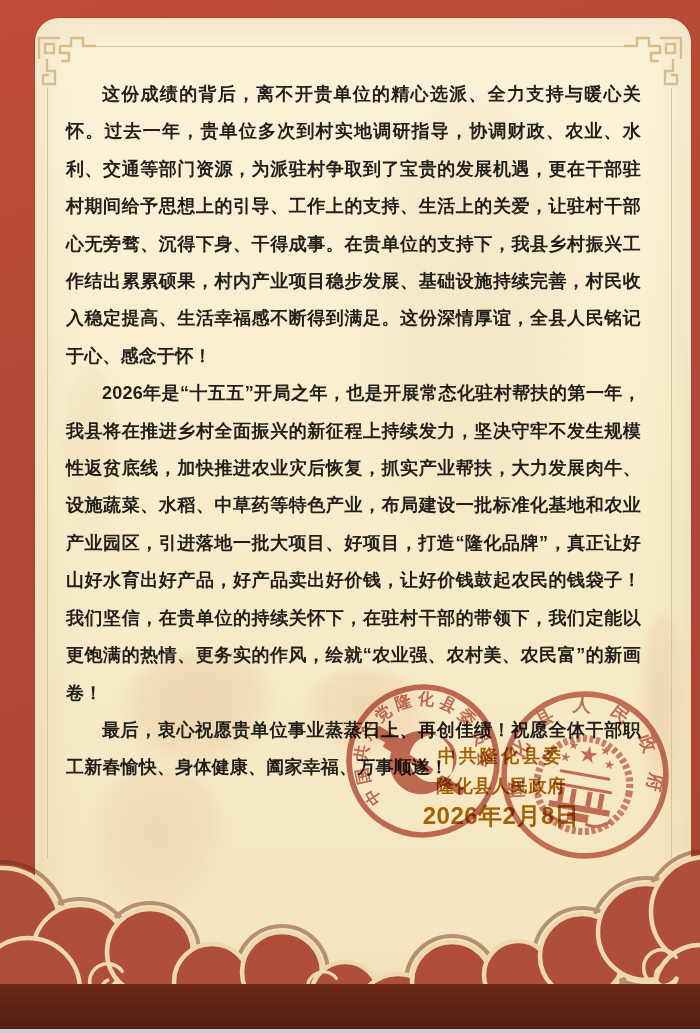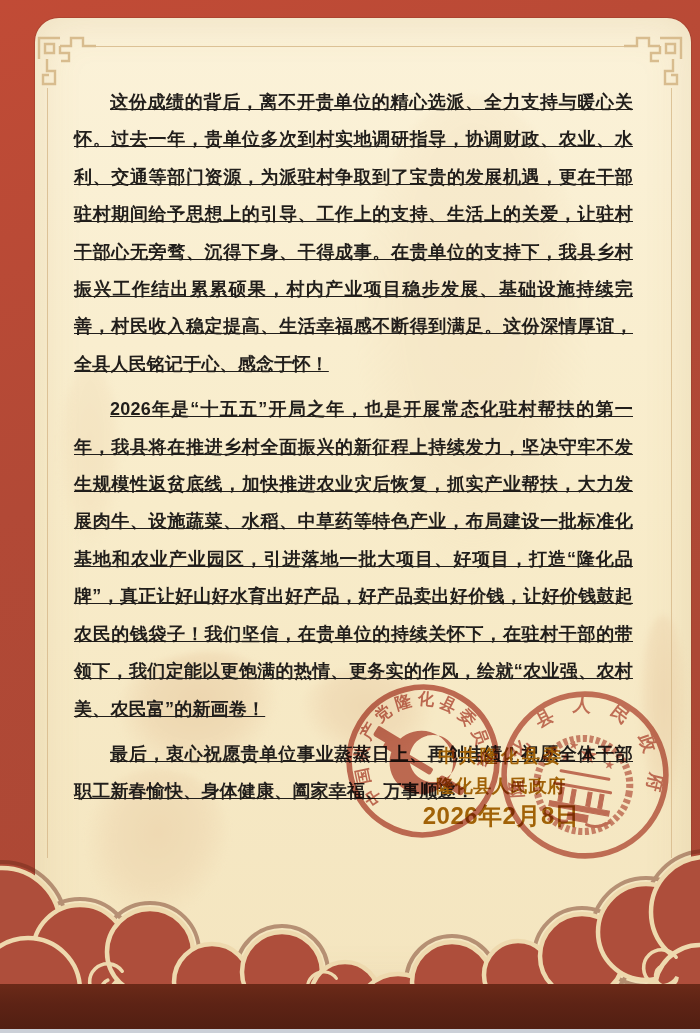--- a/index.html
+++ b/index.html
@@ -23,21 +23,21 @@
   .frame-v{position:absolute;top:88px;height:770px;width:0;
     border-left:1.5px solid rgba(214,184,138,.8);z-index:3;}
   .frame-v.left{left:47px;} .frame-v.right{left:671px;}
   .corner{position:absolute;top:31px;width:66px;height:66px;z-index:3;}
   .corner.left{left:32px;} .corner.right{left:622px;transform:scaleX(-1);}
   .body-text{
     position:absolute;left:66px;top:76px;width:575px;z-index:4;
     font-size:18px;line-height:37.4px;color:#211e1b;font-weight:600;
     text-align:justify;letter-spacing:.2px;
   }
-  .body-text p{margin:8px;text-indent:2em;text-decoration:underline;}
+  .body-text p{margin:0;text-indent:2em;}
   .sig{
     position:absolute;left:413px;top:741px;width:176px;z-index:5;
     text-align:center;color:#a16207;font-weight:700;
   }
   .sig .l1{font-size:18px;letter-spacing:3px;line-height:30px;}
   .sig .l2{font-size:18px;letter-spacing:.5px;line-height:30px;}
   .sig .l3{font-size:24px;letter-spacing:.5px;line-height:30px;}
   .seal{position:absolute;z-index:6;mix-blend-mode:multiply;}
   .seal svg{display:block;}
   .seal.party{left:341px;top:679px;width:164px;height:164px;transform:rotate(-14deg);opacity:.85;}

